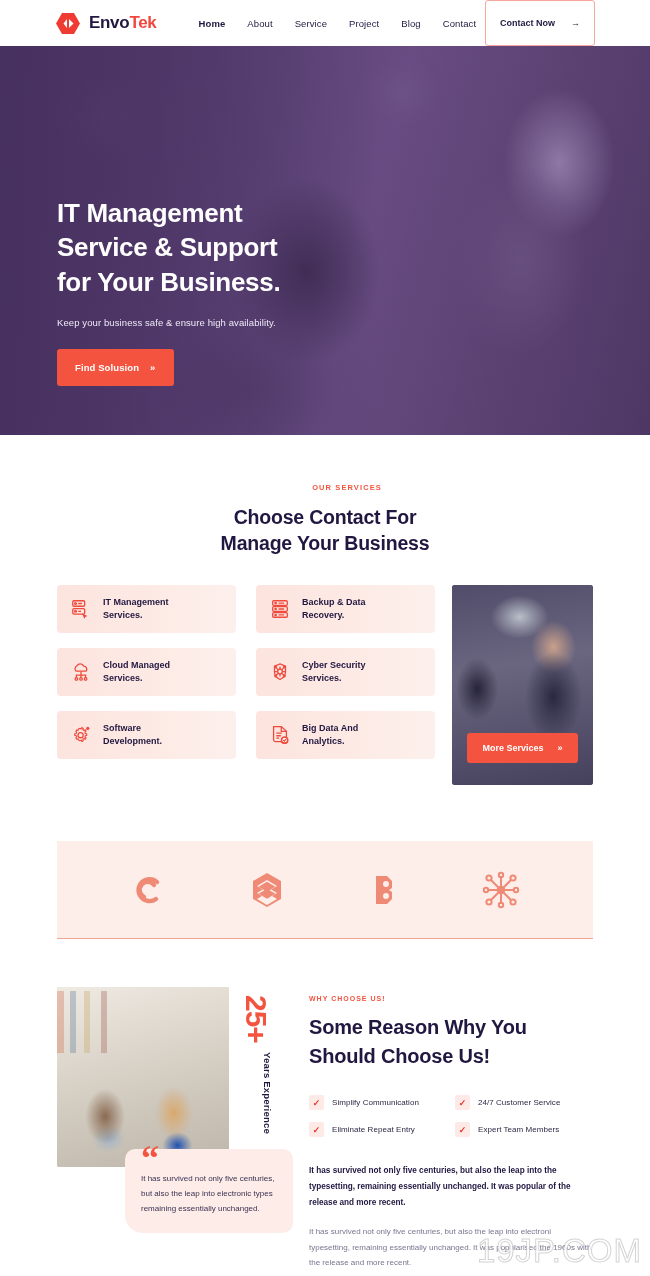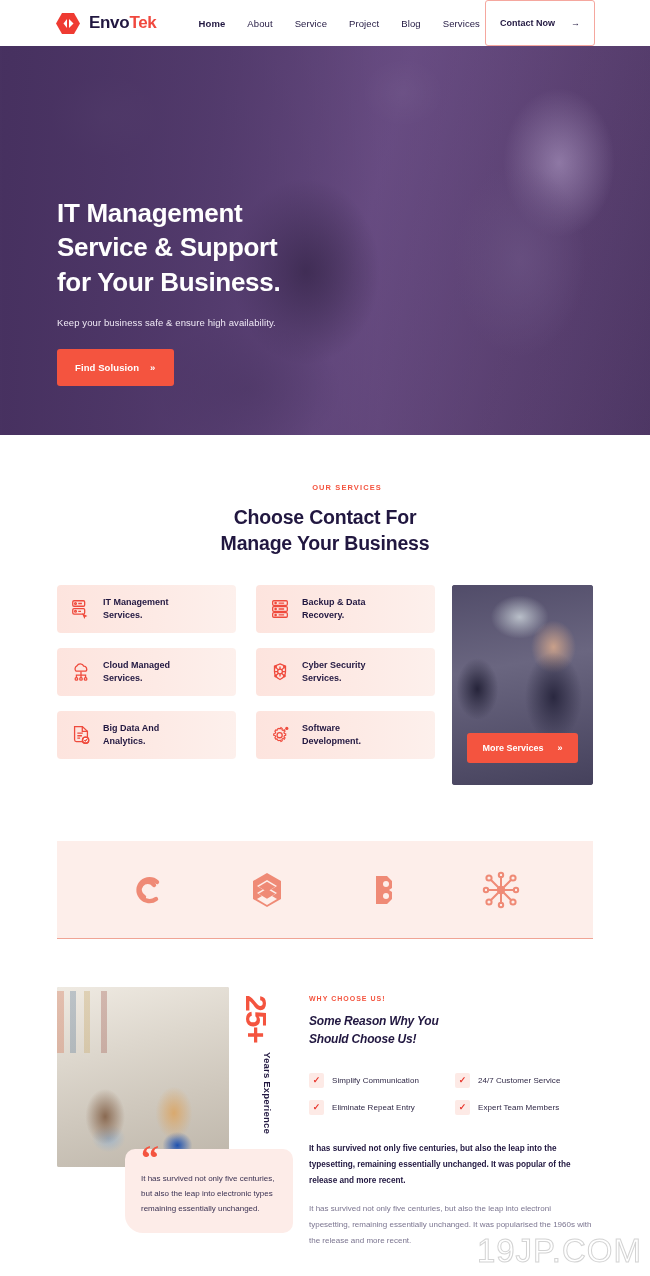--- a/index.html
+++ b/index.html
@@ -219,22 +219,22 @@
     font-family:"Liberation Serif", serif;
   }
   .quote-txt { font-size:8px; line-height:1.85; color:#3a3152; }
 
   .why-right { flex:1; padding-top:8px; }
   .why-eyebrow {
     font-size:7px; font-weight:bold; color:#f4543f; letter-spacing:1px;
     text-transform:uppercase;
   }
   .why-title {
-    margin-top:11px; font-size:12px; font-weight:bold; line-height:1.42;
-    color:#211740; letter-spacing:-0.2px;font-style:italic;
+    margin-top:11px; font-size:20px; font-weight:bold; line-height:1.42;
+    color:#211740; letter-spacing:-0.2px;
   }
   .check-grid {
     margin-top:25px;
     display:grid; grid-template-columns:1fr 1fr; gap:12px 8px;
   }
   .check-item { display:flex; align-items:center; gap:8px; }
   .check-box {
     width:15px; height:15px; flex:none;
     background:#fdeae6; border-radius:2px;
     display:flex; align-items:center; justify-content:center;
@@ -276,21 +276,21 @@
     </span>
     <span class="logo-text"><span class="a">Envo</span><span class="b">Tek</span></span>
   </div>
 
   <nav class="nav">
     <a href="#" class="active">Home</a>
     <a href="#">About</a>
     <a href="#">Service</a>
     <a href="#">Project</a>
     <a href="#">Blog</a>
-    <a href="#">Services</a>
+    <a href="#">Contact</a>
   </nav>
 
   <button class="cta-btn">
     <span>Contact Now</span>
     <span class="arr">→</span>
   </button>
 </div>
 
 <section class="hero">
   <div class="hero-photo"></div>
@@ -383,45 +383,45 @@
         </span>
         <span class="svc-label">
           <span>Cyber Security</span><br>
           <span>Services.</span>
         </span>
       </div>
 
       <div class="svc-card">
         <span class="svc-ico">
           <svg viewBox="0 0 24 24" fill="none" stroke="currentColor" stroke-width="1.4">
+            <path d="M11 4.2l1.7.6.9-1.5 1.6 1-.4 1.7 1.5.9 1.5-.9.9 1.6-1.3 1.2.4 1.7 1.7.4v1.9l-1.7.4-.4 1.7 1.3 1.2-.9 1.6-1.5-.9-1.5.9.4 1.7-1.6 1-.9-1.5-1.7.6-1.6-.7-.6-1.6-1.7.3-1-1.6 1-1.4-.8-1.5-1.7-.3V11l1.7-.4.8-1.5-1-1.4 1-1.6 1.7.4.6-1.7z" transform="scale(.88) translate(1.2 1.2)"></path>
+            <circle cx="11.6" cy="12.2" r="2.8"></circle>
+            <circle cx="19.4" cy="4.8" r="1.8" fill="currentColor" stroke="none"></circle>
+          </svg>
+        </span>
+        <span class="svc-label">
+          <span>Software</span><br>
+          <span>Development.</span>
+        </span>
+      </div>
+
+      <div class="svc-card">
+        <span class="svc-ico">
+          <svg viewBox="0 0 24 24" fill="none" stroke="currentColor" stroke-width="1.4">
             <path d="M5 2.8h8.5L19 8v9.2a2 2 0 01-2 2H7a2 2 0 01-2-2z"></path>
             <path d="M13.4 2.8V8H19"></path>
             <path d="M8 10h6M8 12.8h5M8 15.4h3"></path>
             <circle cx="17" cy="17.6" r="3.4" fill="#fff"></circle>
             <circle cx="17" cy="17.6" r="3.4"></circle>
             <path d="M15.6 17.6l1 1 1.9-2"></path>
           </svg>
         </span>
         <span class="svc-label">
           <span>Big Data And</span><br>
           <span>Analytics.</span>
-        </span>
-      </div>
-
-      <div class="svc-card">
-        <span class="svc-ico">
-          <svg viewBox="0 0 24 24" fill="none" stroke="currentColor" stroke-width="1.4">
-            <path d="M11 4.2l1.7.6.9-1.5 1.6 1-.4 1.7 1.5.9 1.5-.9.9 1.6-1.3 1.2.4 1.7 1.7.4v1.9l-1.7.4-.4 1.7 1.3 1.2-.9 1.6-1.5-.9-1.5.9.4 1.7-1.6 1-.9-1.5-1.7.6-1.6-.7-.6-1.6-1.7.3-1-1.6 1-1.4-.8-1.5-1.7-.3V11l1.7-.4.8-1.5-1-1.4 1-1.6 1.7.4.6-1.7z" transform="scale(.88) translate(1.2 1.2)"></path>
-            <circle cx="11.6" cy="12.2" r="2.8"></circle>
-            <circle cx="19.4" cy="4.8" r="1.8" fill="currentColor" stroke="none"></circle>
-          </svg>
-        </span>
-        <span class="svc-label">
-          <span>Software</span><br>
-          <span>Development.</span>
         </span>
       </div>
 
     </div>
 
     <div class="svc-photo">
       <div class="bg"></div>
       <div class="btn">
         <span>More Services</span>
         <span>»</span>

